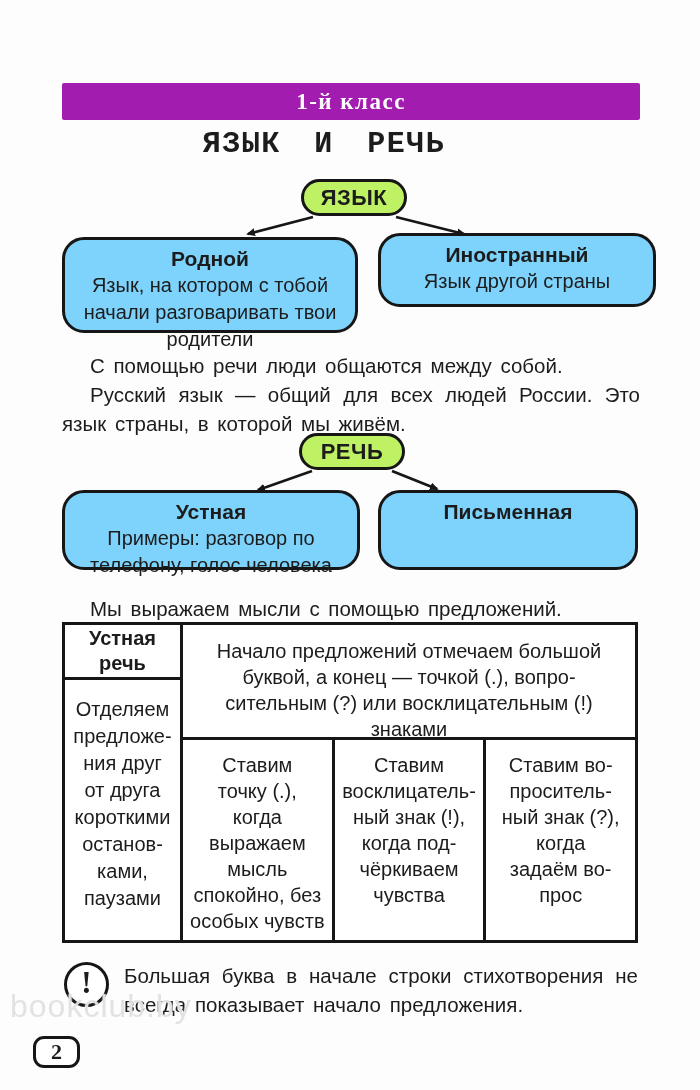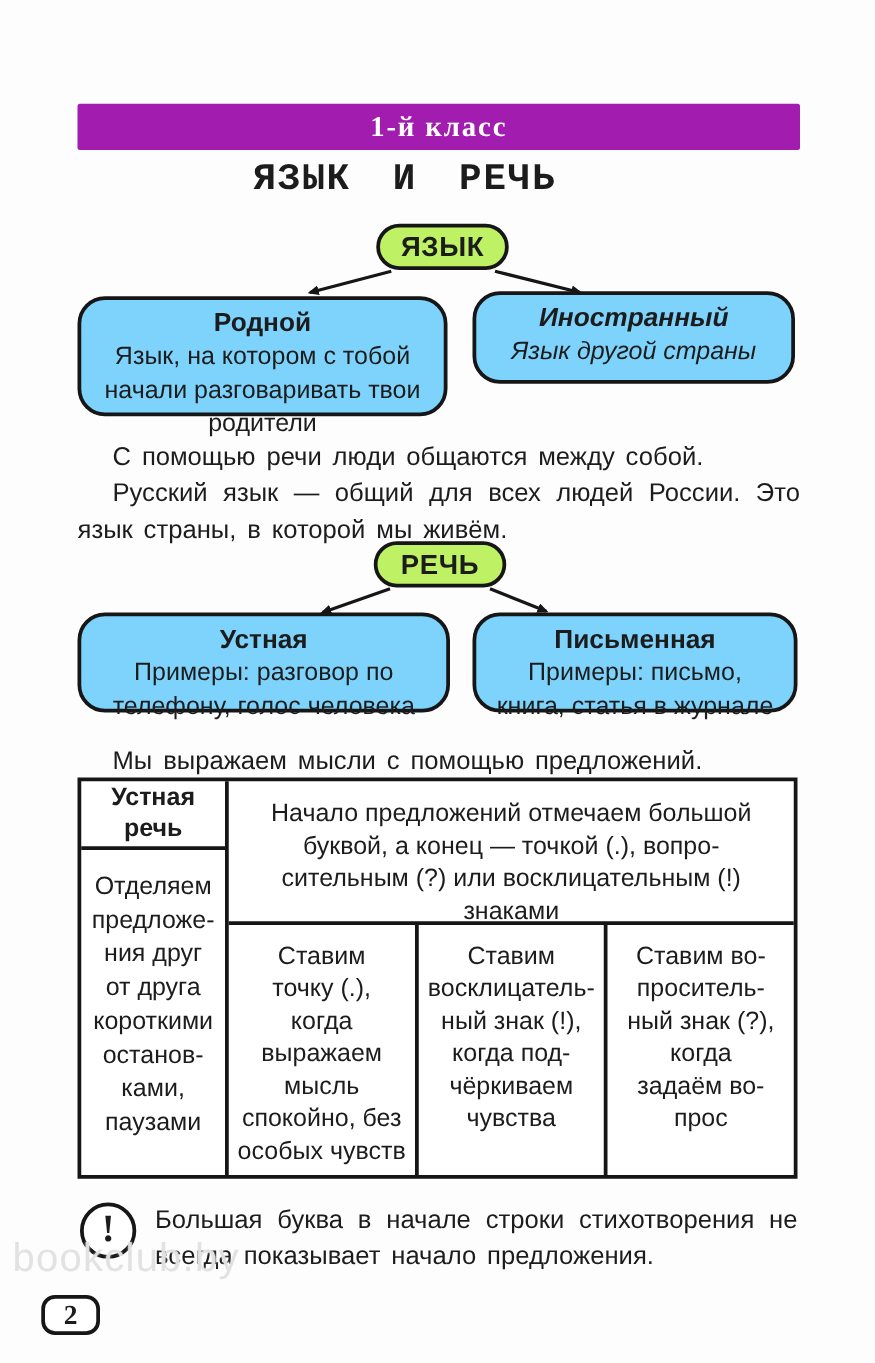--- a/index.html
+++ b/index.html
@@ -28,21 +28,21 @@
   }
   #lang-root   { left:301px; top:179px; width:106px; height:37px; }
   #speech-root { left:299px; top:433px; width:106px; height:37px; }
   .scheme-box {
     position:absolute; background:#7dd3fc; border:3px solid #161616;
     border-radius:22px; text-align:center; padding-top:5px; z-index:2;
   }
   .box-title { font-weight:bold; font-size:21px; line-height:27px; }
   .box-body  { font-size:20px; line-height:27px; white-space:pre-line; }
   #box-native  { left:62px;  top:237px; width:296px; height:96px; }
-  #box-foreign { left:378px; top:233px; width:258px; height:74px;font-style:italic; }
+  #box-foreign { left:378px; top:233px; width:278px; height:74px; }
   #box-oral    { left:62px;  top:490px; width:298px; height:80px; }
   #box-written { left:378px; top:490px; width:260px; height:80px; }
   .arrow-layer { position:absolute; left:0; top:0; width:700px; height:1090px; z-index:1; }
   .copy {
     position:absolute; left:62px; width:578px;
     font-size:20.5px; line-height:29px; text-align:justify; word-spacing:3px;
   }
   .copy p { margin:0; text-indent:28px; }
   #para-block { top:351px; }
   #sentence-block { top:594px; }
@@ -148,22 +148,20 @@
 </div>
 
 <div class="scheme-box" id="box-oral">
   <div class="box-title">Устная</div>
   <div class="box-body">Примеры: разговор по
 телефону, голос человека</div>
 </div>
 
 <div class="scheme-box" id="box-written">
   <div class="box-title">Письменная</div>
-  <div class="box-body">Примеры: письмо,
-книга, статья в журнале</div>
 </div>
 
 <div class="copy" id="sentence-block">
   <p>Мы выражаем мысли с помощью предложений.</p>
 </div>
 
 <div class="rtable">
   <div class="rt-col1">
     <div class="rt-col1-header">Устная
 речь</div>

